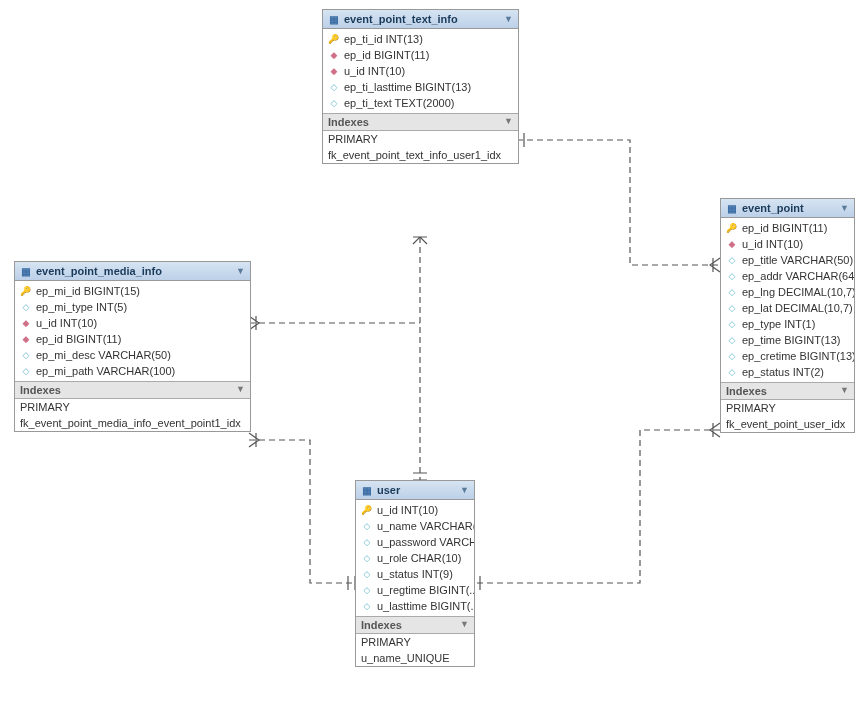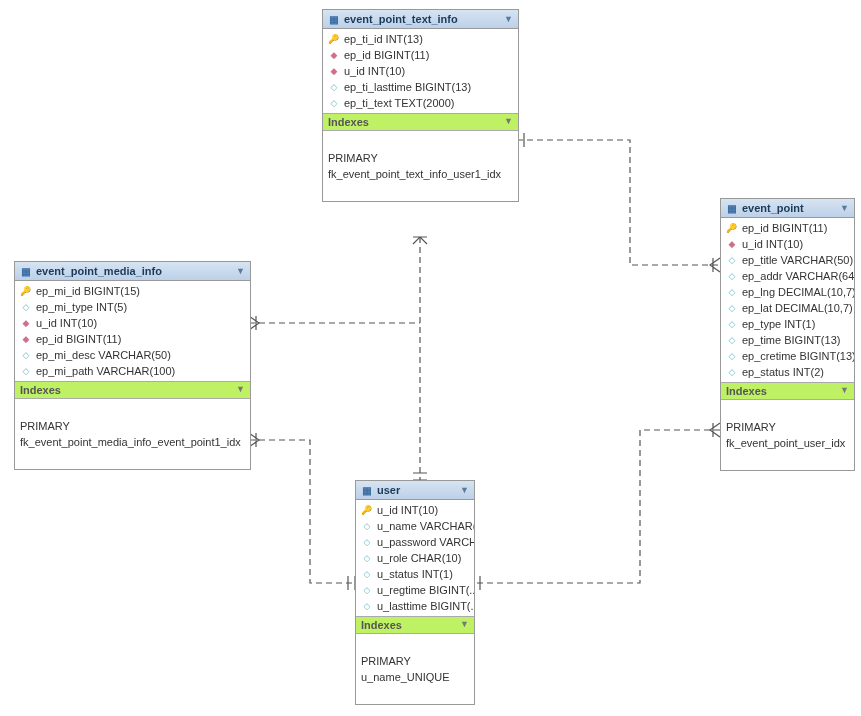--- a/index.html
+++ b/index.html
@@ -66,35 +66,35 @@
     flex-shrink: 0;
     display: inline-flex;
     align-items: center;
     justify-content: center;
     font-size: 9px;
   }
   .col-icon.pk { color: #e0a800; }
   .col-icon.fk { color: #d07088; }
   .col-icon.attr { color: #6fbcd0; }
   .idx-header {
-    background: #bef264;
+    background: #e5e5e5;
     border-top: 1px solid #aaa;
     border-bottom: 1px solid #aaa;
     padding: 2px 5px;
     font-weight: bold;
     color: #555;
     display: flex;
   }
   .idx-header .expand {
     margin-left: auto;
     color: #777;
     font-size: 9px;
   }
   .idx-list {
-    padding: 19px 0;
+    padding: 0 0;
   }
   .idx-row {
     padding: 2px 5px;
     white-space: nowrap;
     overflow: hidden;
     text-overflow: ellipsis;
   }
   svg.rel-lines {
     position: absolute;
     left: 0;
@@ -298,21 +298,21 @@
       <div class="col-row">
           <span class="col-icon attr">◇</span>
           <span>u_password VARCH...</span>
         </div>
       <div class="col-row">
           <span class="col-icon attr">◇</span>
           <span>u_role CHAR(10)</span>
         </div>
       <div class="col-row">
           <span class="col-icon attr">◇</span>
-          <span>u_status INT(1)</span>
+          <span>u_status INT(9)</span>
         </div>
       <div class="col-row">
           <span class="col-icon attr">◇</span>
           <span>u_regtime BIGINT(...</span>
         </div>
       <div class="col-row">
           <span class="col-icon attr">◇</span>
           <span>u_lasttime BIGINT(...</span>
         </div>
     </div>

